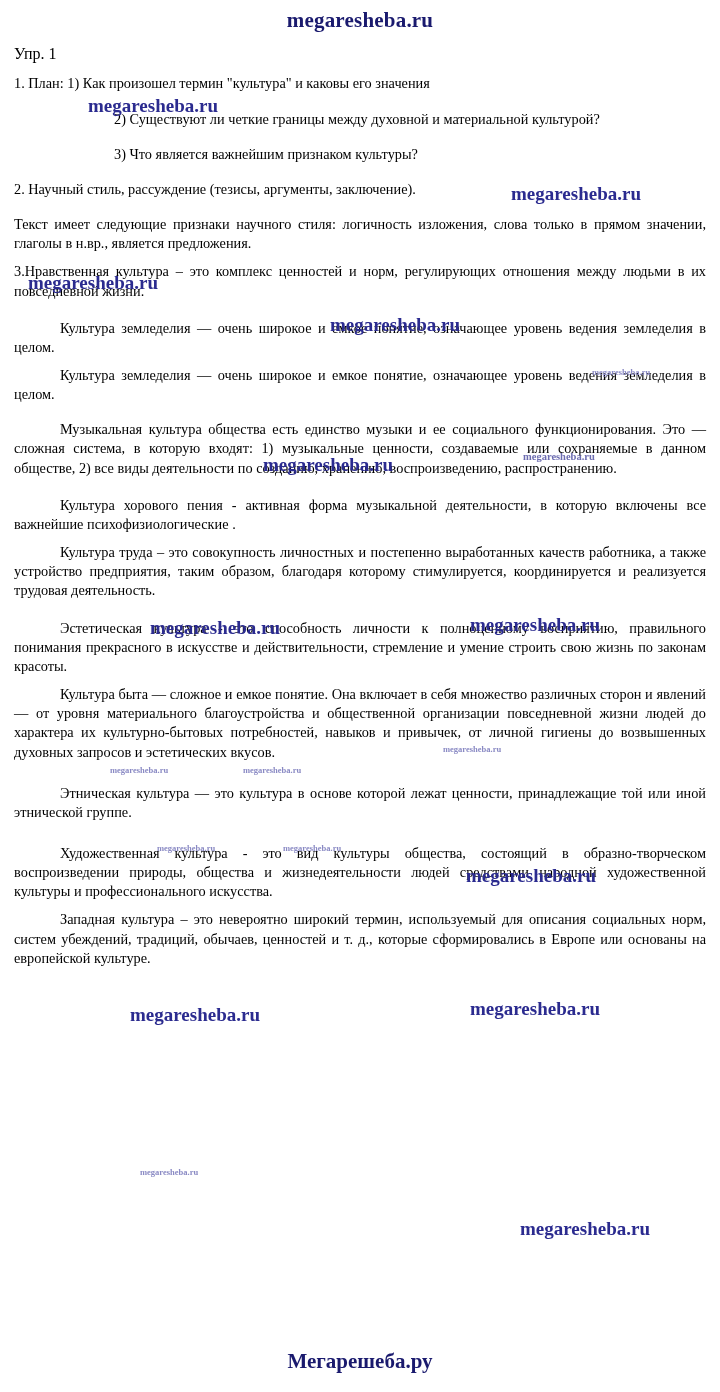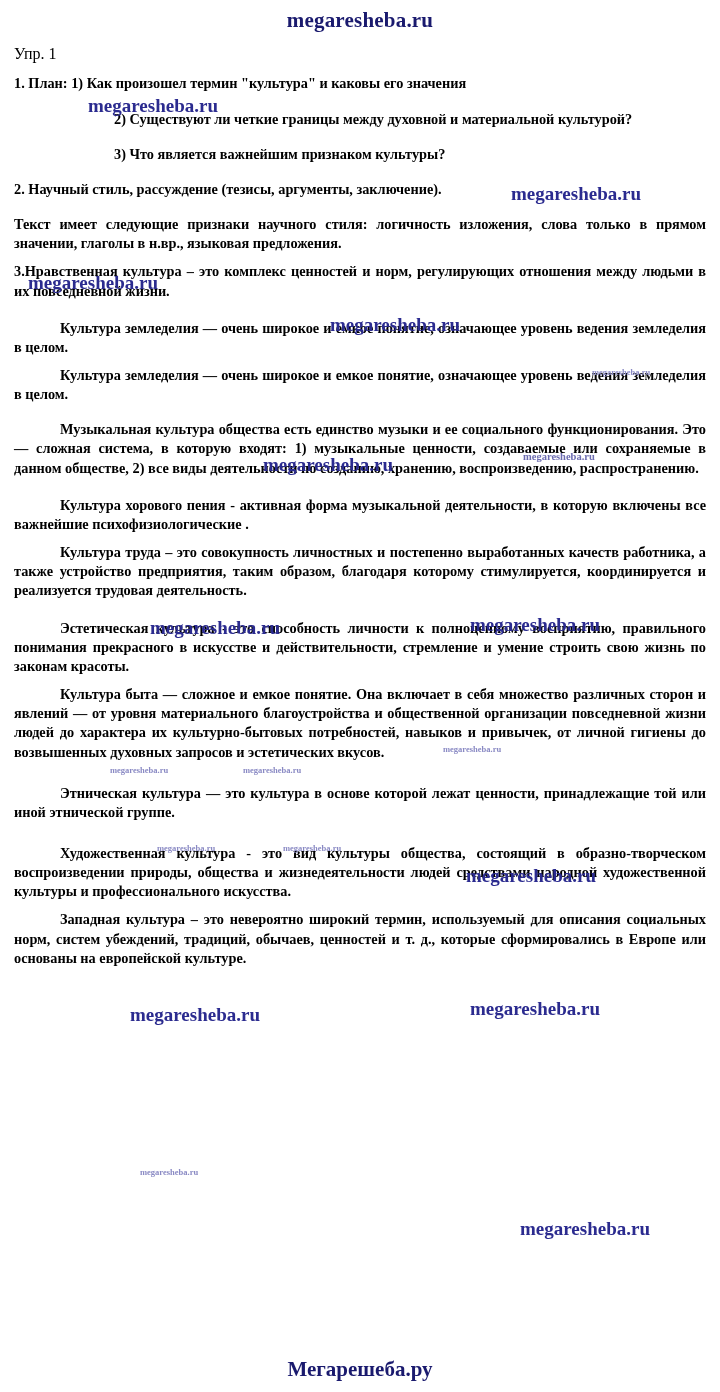--- a/index.html
+++ b/index.html
@@ -28,41 +28,40 @@
     font-weight: bold;
     font-size: 21px;
     color: #1a1a6e;
     padding-top: 8px;
     letter-spacing: 0.2px;
   }
   .site-footer {
     position: absolute;
     left: 0;
     right: 0;
-    bottom: 10px;
+    bottom: 18px;
     text-align: center;
     font-family: "Liberation Serif", serif;
     font-weight: bold;
     font-size: 21px;
     color: #1a1a6e;
   }
   .doc {
     margin-top: 10px;
     font-size: 14.3px;
     line-height: 1.34;
     text-align: justify;
   }
   .task-no {
     font-size: 16px;
     margin-bottom: 10px;
   }
   p {
     margin: 0 0 0 0;
     text-align: justify;
-    font-weight: bold;
   }
   .indent {
     text-indent: 46px;
   }
   .indent-plan2 {
     text-indent: 100px;
   }
   .spacer-sm { height: 9px; }
   .spacer-md { height: 16px; }
   .spacer-lg { height: 22px; }
@@ -93,21 +92,21 @@
 
     <p>1. План: 1) Как произошел термин "культура" и каковы его значения</p>
     <div class="spacer-md"></div>
     <p class="indent-plan2">2) Существуют ли четкие границы между духовной и материальной культурой?</p>
     <div class="spacer-md"></div>
     <p class="indent-plan2">3) Что является важнейшим признаком культуры?</p>
     <div class="spacer-md"></div>
 
     <p>2. Научный стиль, рассуждение (тезисы, аргументы, заключение).</p>
     <div class="spacer-md"></div>
-    <p>Текст имеет следующие признаки научного стиля: логичность изложения, слова только в прямом значении, глаголы в н.вр., языковая предложения.</p>
+    <p>Текст имеет следующие признаки научного стиля: логичность изложения, слова только в прямом значении, глаголы в н.вр., является предложения.</p>
     <div class="spacer-sm"></div>
 
     <p><span class="lbl">3.</span><span>Нравственная культура – это комплекс ценностей и норм, регулирующих отношения между людьми в их повседневной жизни.</span></p>
     <div class="spacer-sm"></div>
 
     <div class="spacer-sm"></div>
     <p class="indent">Культура земледелия — очень широкое и емкое понятие, означающее уровень ведения земледелия в целом.</p>
     <div class="spacer-sm"></div>
     <p class="indent">Культура земледелия — очень широкое и емкое понятие, означающее уровень ведения земледелия в целом.</p>
     <div class="spacer-md"></div>

